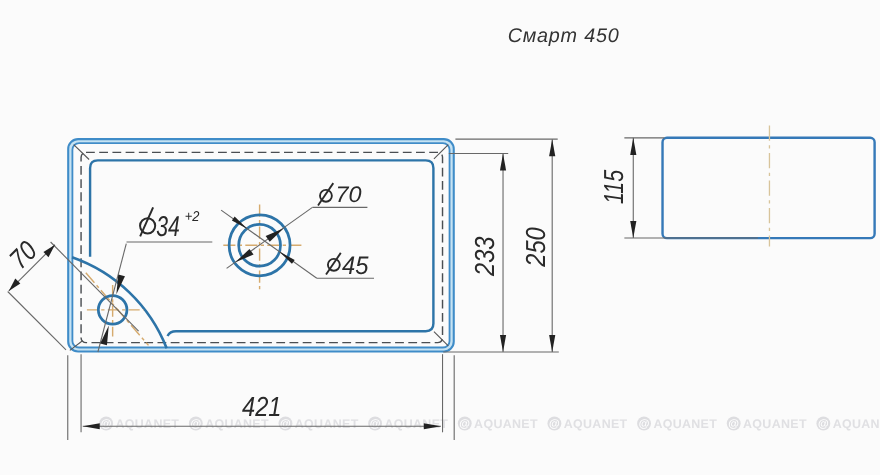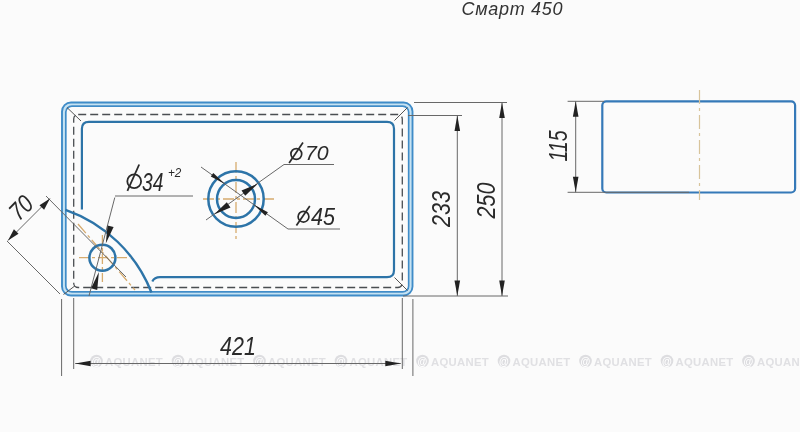--- a/index.html
+++ b/index.html
@@ -1,16 +1,16 @@
 <!DOCTYPE html>
 <html><head>
 <meta charset="utf-8">
 <style>
   html,body{margin:0;padding:0;background:#fbfbfb;}
-  .page{position:relative;width:800px;height:376px;overflow:hidden;font-family:"Liberation Sans",sans-serif;}
+  .page{position:relative;width:800px;height:376px;overflow:hidden;font-family:"Liberation Sans",sans-serif;margin-top:24px;}
   svg text{font-family:"Liberation Sans",sans-serif;}
 </style>
 </head>
 <body>
 <div class="page">
 <svg width="800" height="432" viewBox="0 0 800 432" xmlns="http://www.w3.org/2000/svg">
   <rect width="800" height="432" fill="#fbfbfb"></rect>
 
   <text x="512" y="14.5" font-size="18" font-style="italic" fill="#333" text-anchor="middle" textLength="101">Смарm 450</text>
 

